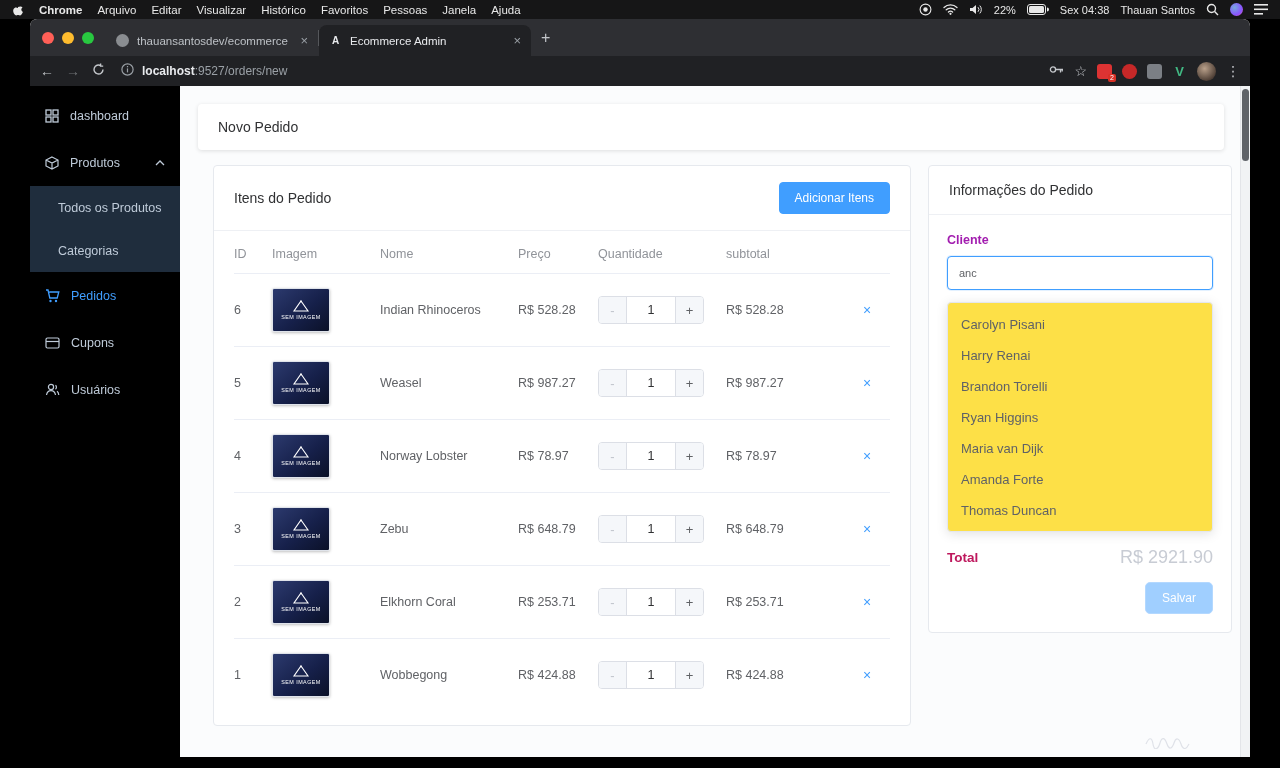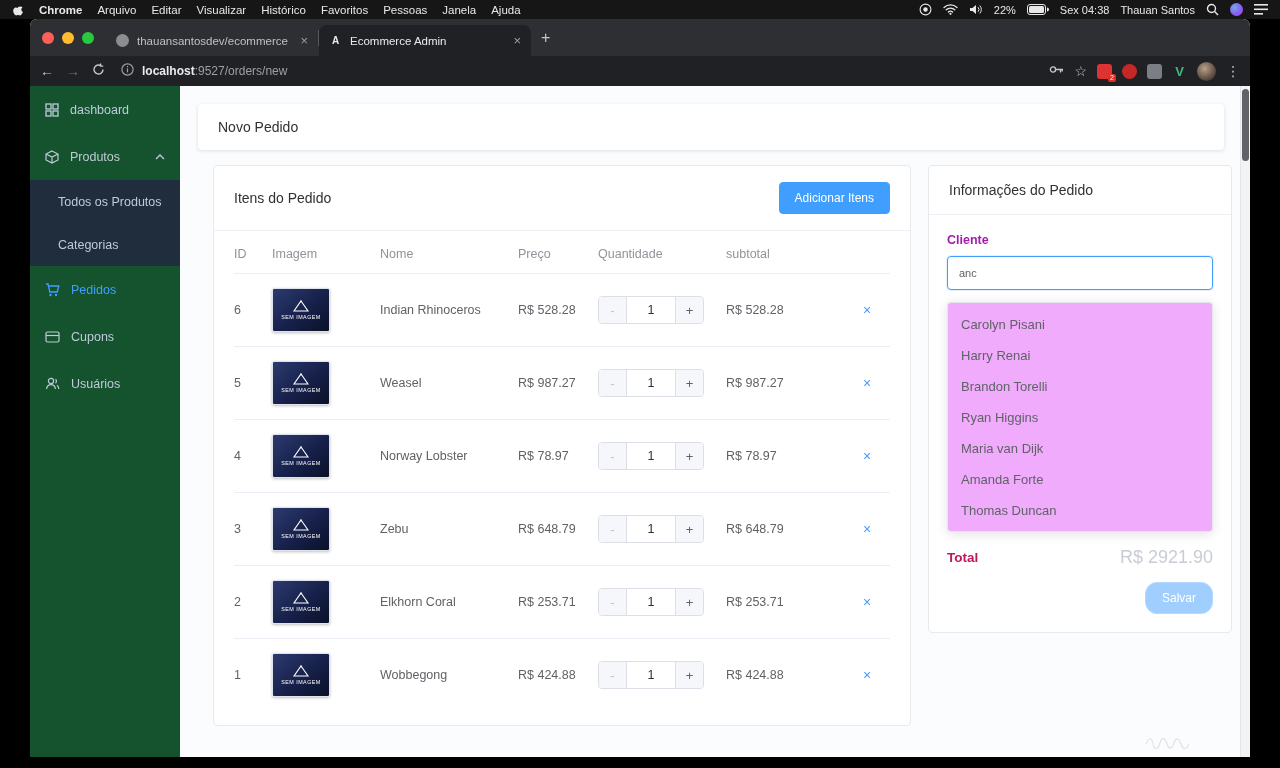--- a/index.html
+++ b/index.html
@@ -43,21 +43,21 @@
   .tb-right { display:flex; align-items:center; gap:10px; }
   .ext { width:15px; height:15px; border-radius:3px; position:relative; display:flex; align-items:center; justify-content:center; }
   .ext.red { background:#d33; } .ext.red2 { background:#c62828; border-radius:50%; } .ext.grey { background:#7b7f85; }
   .ext.v { background:transparent; color:#41b883; font-weight:bold; font-size:13px; }
   .ext .badge { position:absolute; right:-4px; bottom:-3px; background:#d93025; color:#fff; font-size:7px;
                 line-height:8px; padding:0 2px; border-radius:2px; }
   .avatar { width:19px; height:19px; border-radius:50%; background:radial-gradient(circle at 40% 35%, #b9a08a, #4a3b32 75%); }
 
   
   .content { flex:1; display:flex; min-height:0; }
-  .sidebar { width:150px; background:#14532d; color:#bfcbd9; font-size:12.5px; flex:0 0 auto; }
+  .sidebar { width:150px; background:#000000; color:#bfcbd9; font-size:12.5px; padding-top:6px; flex:0 0 auto; }
   .side-item { height:47px; display:flex; align-items:center; gap:11px; padding:0 15px; cursor:pointer; }
   .side-item svg { flex:0 0 auto; }
   .side-item .lab { flex:1; }
   .side-item.active { color:#409eff; }
   .submenu { background:#1f2d3d; }
   .submenu .side-item { height:43px; padding-left:28px; }
 
   .main { flex:1; background:#fbfcfd; position:relative; overflow:hidden; }
   .scroll-track { position:absolute; top:0; right:0; bottom:0; width:10px; background:#f1f3f4; border-left:1px solid #e3e5e8; }
   .scroll-thumb { position:absolute; top:3px; right:1px; width:7px; height:72px; border-radius:4px; background:#5f6368; }
@@ -91,30 +91,30 @@
   .step-val { flex:1; display:flex; align-items:center; justify-content:center; font-size:12.5px; color:#303133; }
   .remove { justify-self:center; color:#409eff; font-size:14px; cursor:pointer; }
 
   
   .info-card { width:304px; flex:0 0 auto; position:relative; }
   .info-body { padding:18px; }
   .client-label { font-size:12.5px; color:#a21caf; font-weight:bold; }
   .client-input { margin-top:9px; width:100%; height:34px; border:1px solid #409eff; border-radius:4px;
                   padding:6px 11px; font-size:11px; color:#606266; outline:none; font-family:inherit;
                   box-shadow:0 0 0 1px rgba(64,158,255,.15); }
-  .dropdown { position:absolute; left:18px; right:18px; top:136px; height:230px; background:#f0abfc;
+  .dropdown { position:absolute; left:18px; right:18px; top:136px; height:230px; background:#fde047;
               border:1px solid #e4e7ed; border-radius:4px; box-shadow:0 2px 12px rgba(0,0,0,.12);
               overflow:hidden; padding-top:6px; z-index:5; }
   .dd-item { height:31px; line-height:31px; padding:0 13px; font-size:13px; color:#606266; cursor:pointer;
              white-space:nowrap; overflow:hidden; }
   .total-row { margin-top:257px; display:flex; justify-content:space-between; align-items:center; }
   .total-label { font-size:13.5px; font-weight:bold; color:#be185d; }
   .total-value { font-size:18px; color:#c8ccd4;text-align:right; }
   .save-btn { display:block; margin:14px 0 0 auto; background:#a0cfff; border:1px solid #b3d8ff; color:#fff;
-              font-size:12px; padding:8px 16px; border-radius:12px; cursor:not-allowed; font-family:inherit; }
+              font-size:12px; padding:8px 16px; border-radius:5px; cursor:not-allowed; font-family:inherit; }
 
   .watermark { position:absolute; right:54px; bottom:6px; opacity:.35; color:#aab; font-size:11px; font-style:italic; }
 </style>
 </head>
 <body>
 
 <div class="menubar">
   <div class="mb-left">
     <span class="mb-icon">
       <svg width="12" height="13" viewBox="0 0 12 13">

